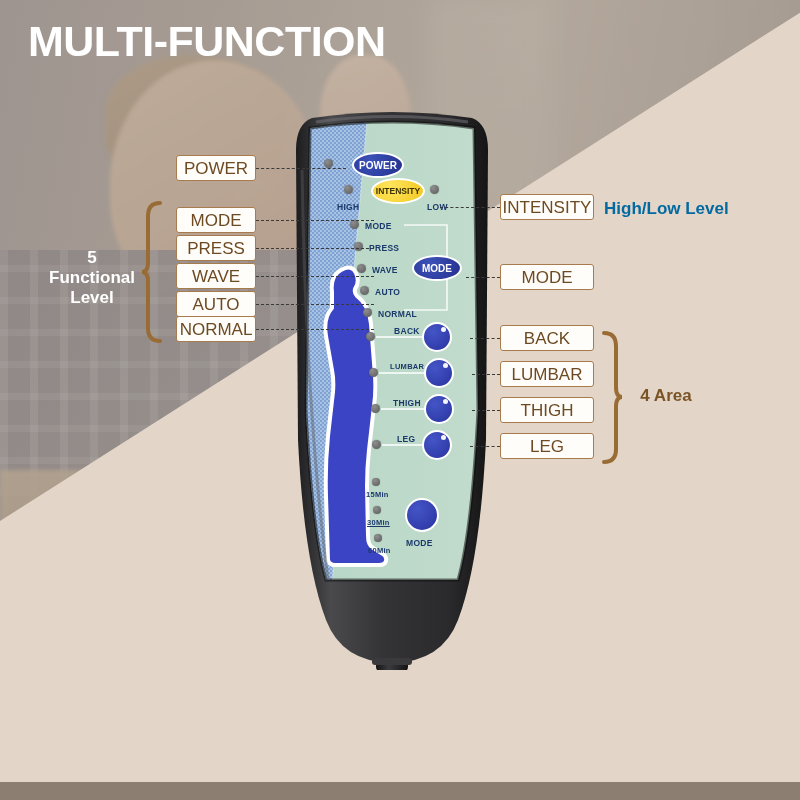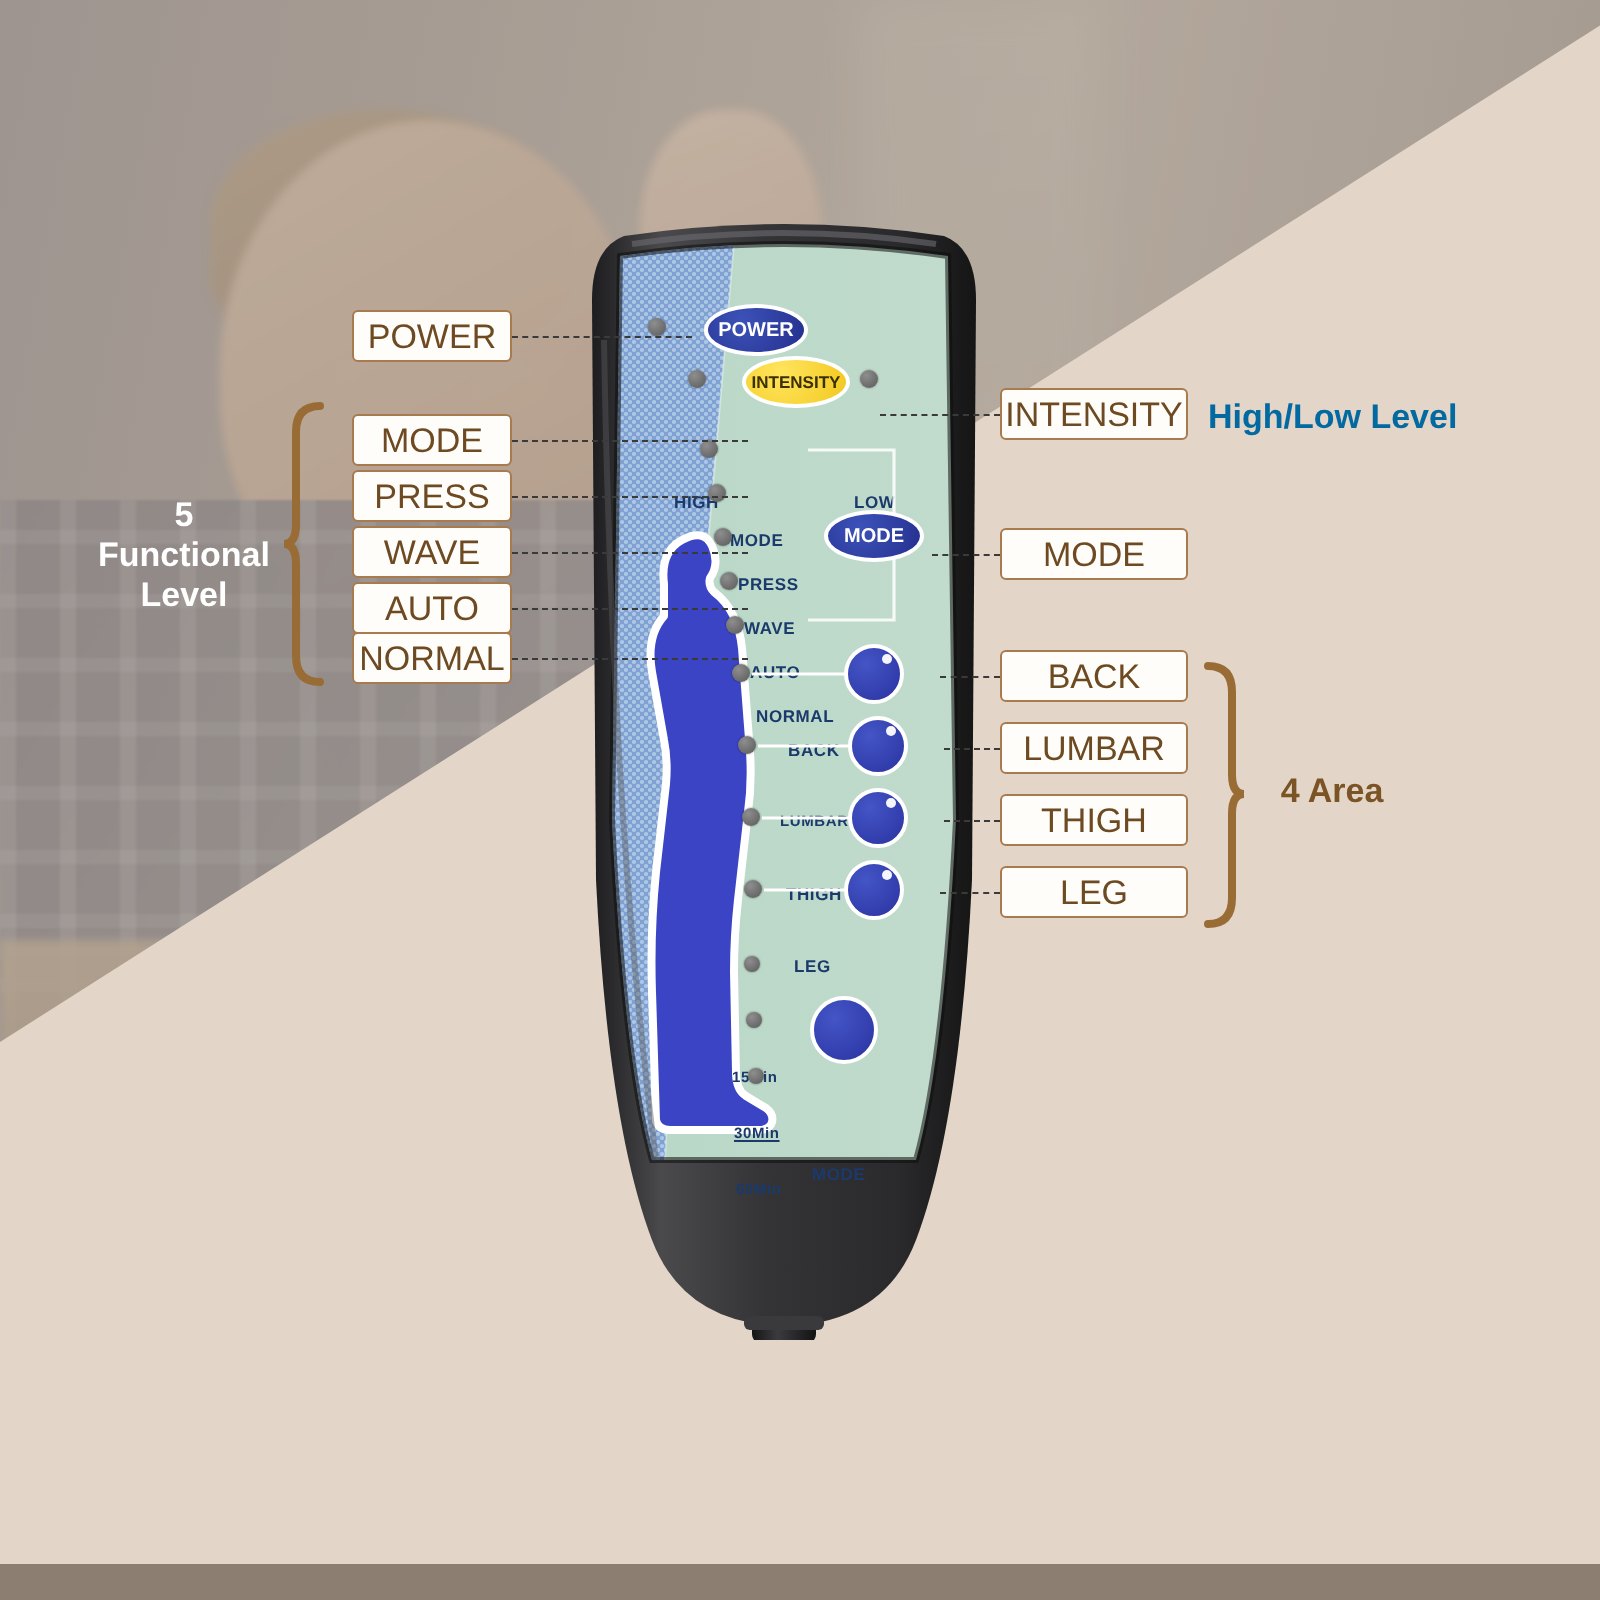--- a/index.html
+++ b/index.html
@@ -53,21 +53,21 @@
   
   .brace{position:absolute;}
   .group-text{position:absolute;color:#fff;font-weight:bold;font-size:17px;text-align:center;line-height:20px;}
   .group-text.brown{color:#7b5426;}
   .side-note{position:absolute;color:#0369a1;font-weight:bold;font-size:17px;}
 
   
   #device{position:absolute;left:272px;top:110px;width:240px;height:560px;}
   .dev-svg{position:absolute;left:0;top:0;}
 
-  .face-txt{position:absolute;color:#1b3a6b;font-size:8.5px;font-weight:bold;letter-spacing:.3px;margin-top:44px;}
+  .face-txt{position:absolute;color:#1b3a6b;font-size:8.5px;font-weight:bold;letter-spacing:.3px;}
   .face-txt.sm{font-size:7.5px;}
   .led{position:absolute;width:9px;height:9px;border-radius:50%;
     background:radial-gradient(circle at 35% 30%,#8e8e8e,#595959);box-shadow:0 0 1px rgba(0,0,0,.5);}
   .led.sm{width:8px;height:8px;}
 
   .ovbtn{position:absolute;border-radius:50%;display:flex;align-items:center;justify-content:center;
     font-weight:bold;color:#fff;border:2px solid #fff;box-sizing:border-box;}
   .ovbtn.power{width:52px;height:26px;background:radial-gradient(circle at 35% 28%,#3c52b8,#242f8e);font-size:10px;}
   .ovbtn.mode{width:50px;height:26px;background:radial-gradient(circle at 35% 28%,#3c52b8,#242f8e);font-size:10px;}
   .ovbtn.inten{width:54px;height:26px;background:radial-gradient(circle at 35% 28%,#ffe45c,#f2c81e);
@@ -91,20 +91,21 @@
     <div class="head"></div>
     <div class="shirt"></div>
     <div class="hand"></div>
     <div class="table"></div>
   </div>
   <div class="photo-tint"></div>
 
   <div class="diag"></div>
   <div class="bottom-bar"></div>
 
+  <div class="title">MULTI-FUNCTION</div>
 
   <div id="device">
     <svg class="dev-svg" width="240" height="560" viewBox="0 0 240 560">
       <defs>
         <linearGradient id="shell" x1="0" y1="0" x2="1" y2="0">
           <stop offset="0" stop-color="#1d1d1f"></stop>
           <stop offset="0.18" stop-color="#4a4a4d"></stop>
           <stop offset="0.45" stop-color="#343437"></stop>
           <stop offset="0.80" stop-color="#2a2a2c"></stop>
           <stop offset="1" stop-color="#151516"></stop>

